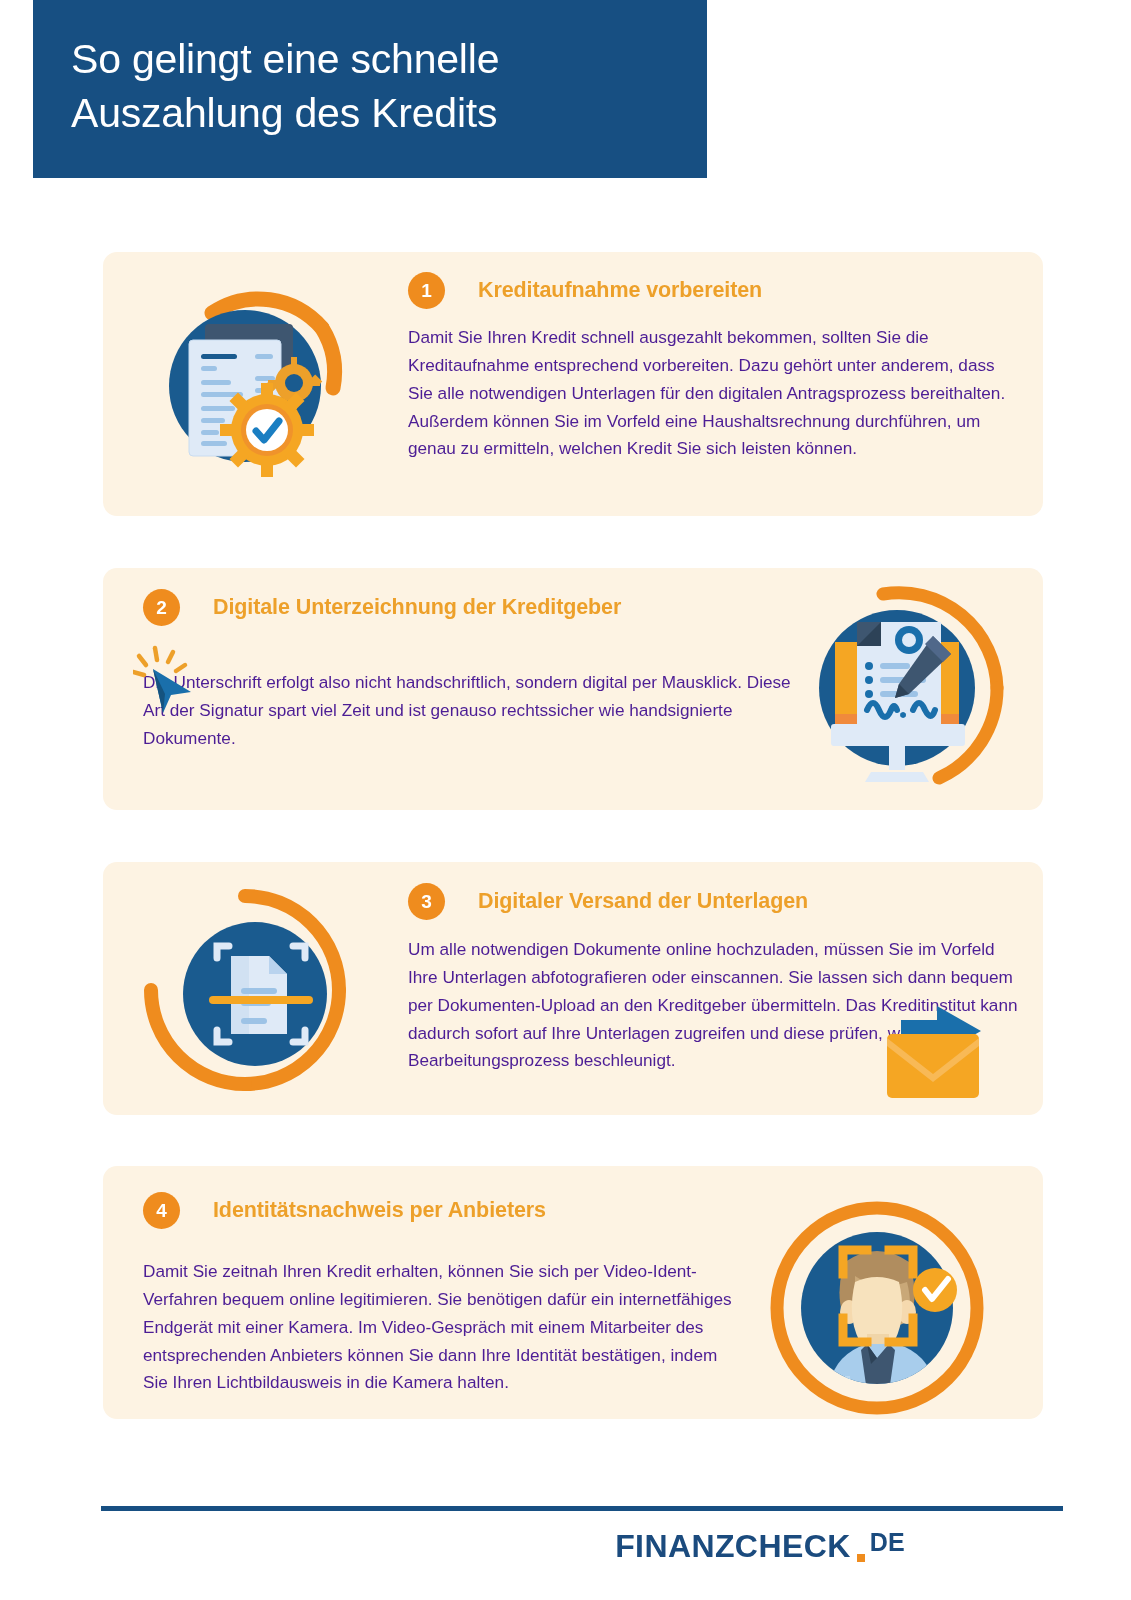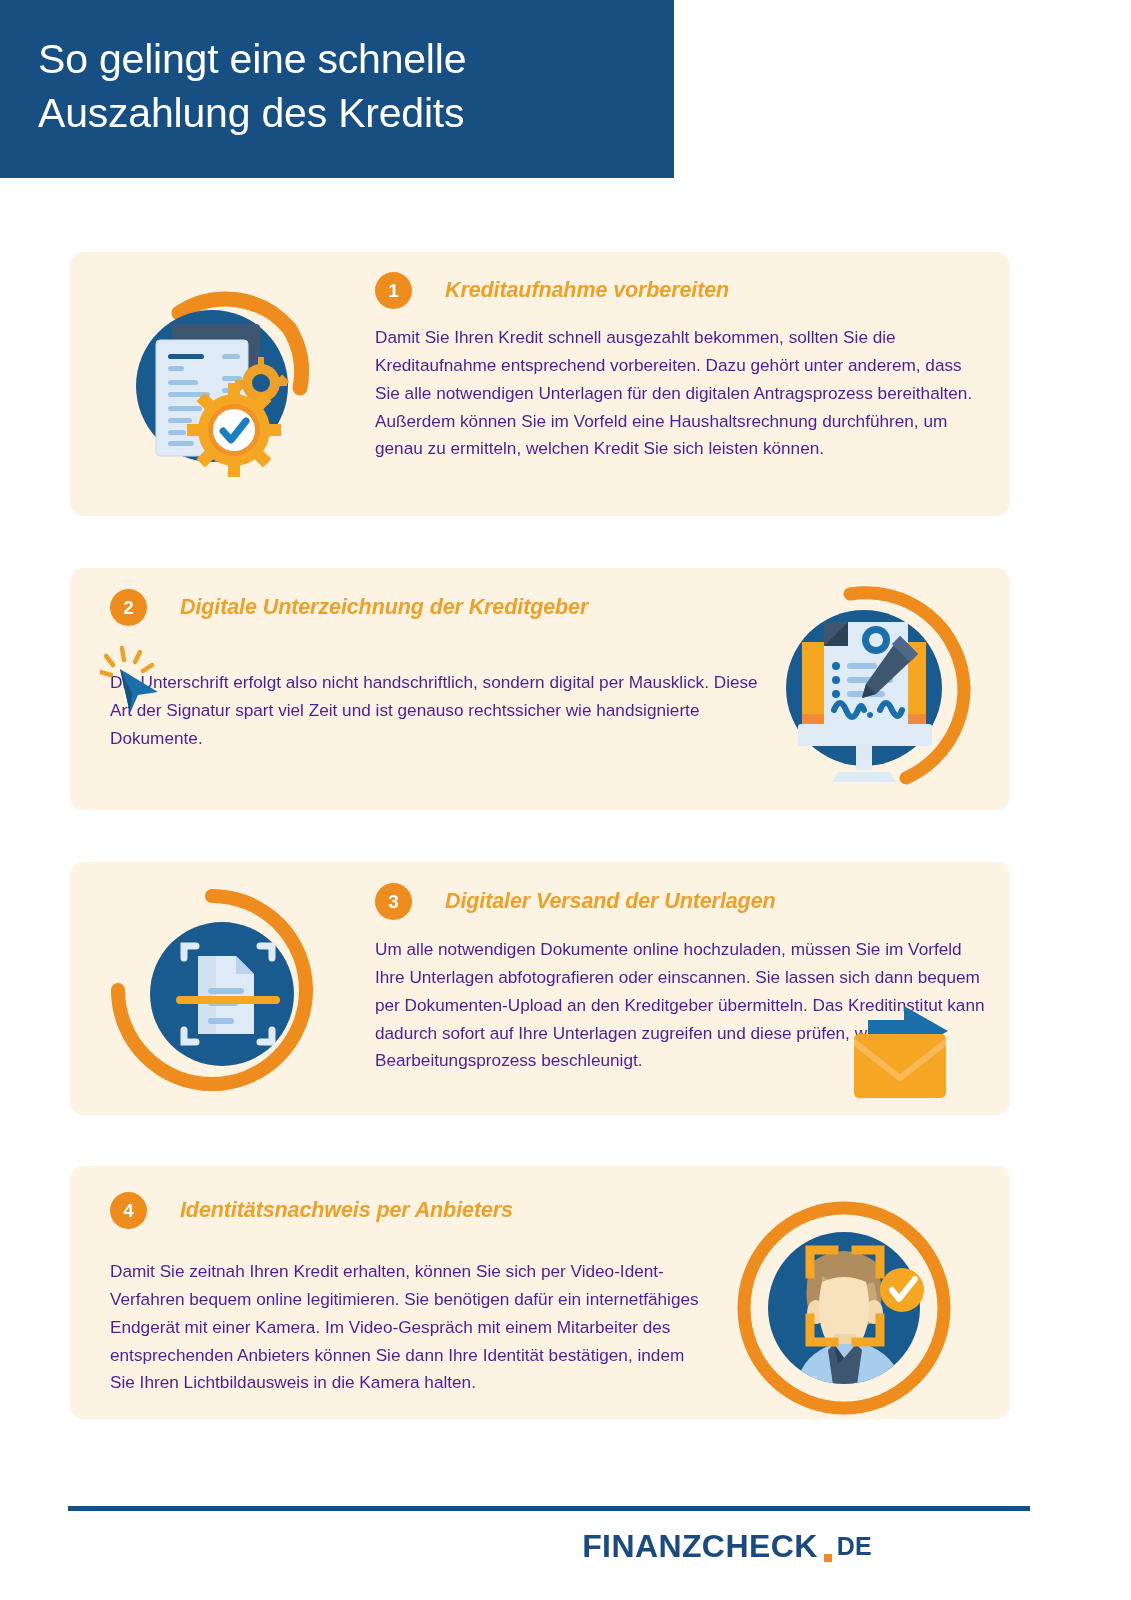--- a/index.html
+++ b/index.html
@@ -10,20 +10,21 @@
     background: #ffffff;
     font-family: "Liberation Sans", sans-serif;
     overflow: hidden;
   }
 
   .page {
     position: relative;
     width: 964px;
     height: 1600px;
     background: #ffffff;
+    margin-left: 33px;
   }
 
   
   .header-banner {
     position: absolute;
     left: 0; top: 0;
     width: 674px;
     height: 178px;
     background: #174f82;
     display: flex;
@@ -77,21 +78,20 @@
     justify-content: center;
     flex: 0 0 auto;
   }
   .card-heading {
     margin-left: 33px;
     color: #eda02a;
     font-size: 21.5px;
     font-weight: 700;
     letter-spacing: -0.1px;
     white-space: nowrap;
-    font-style: italic;
   }
 
   .card-body {
     position: absolute;
     color: #4c1d95;
     font-size: 17.2px;
     line-height: 1.62;
     white-space: pre-line;
   }
 
@@ -135,21 +135,21 @@
   .footer-divider {
     position: absolute;
     left: 68px; top: 1506px;
     width: 962px; height: 5px;
     background: #174f82;
   }
   .footer-logo {
     position: absolute;
     right: 92px; top: 1528px;
     display: flex;
-    align-items: center;
+    align-items: flex-start;
   }
   .logo-main {
     color: #1b4b7e;
     font-size: 32px;
     font-weight: 700;
     letter-spacing: 0.4px;
   }
   .logo-dot {
     width: 8px; height: 8px;
     background: #ef8c1e;

